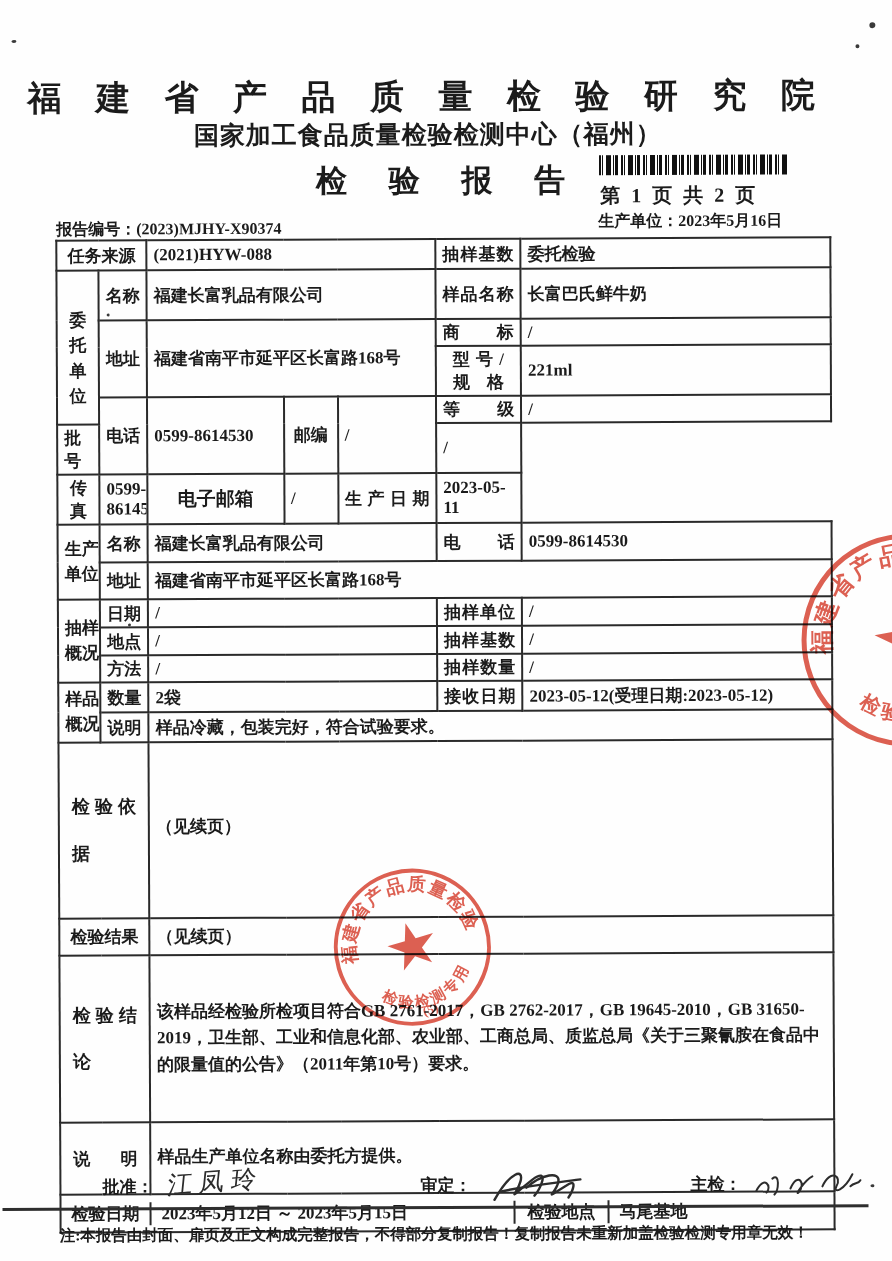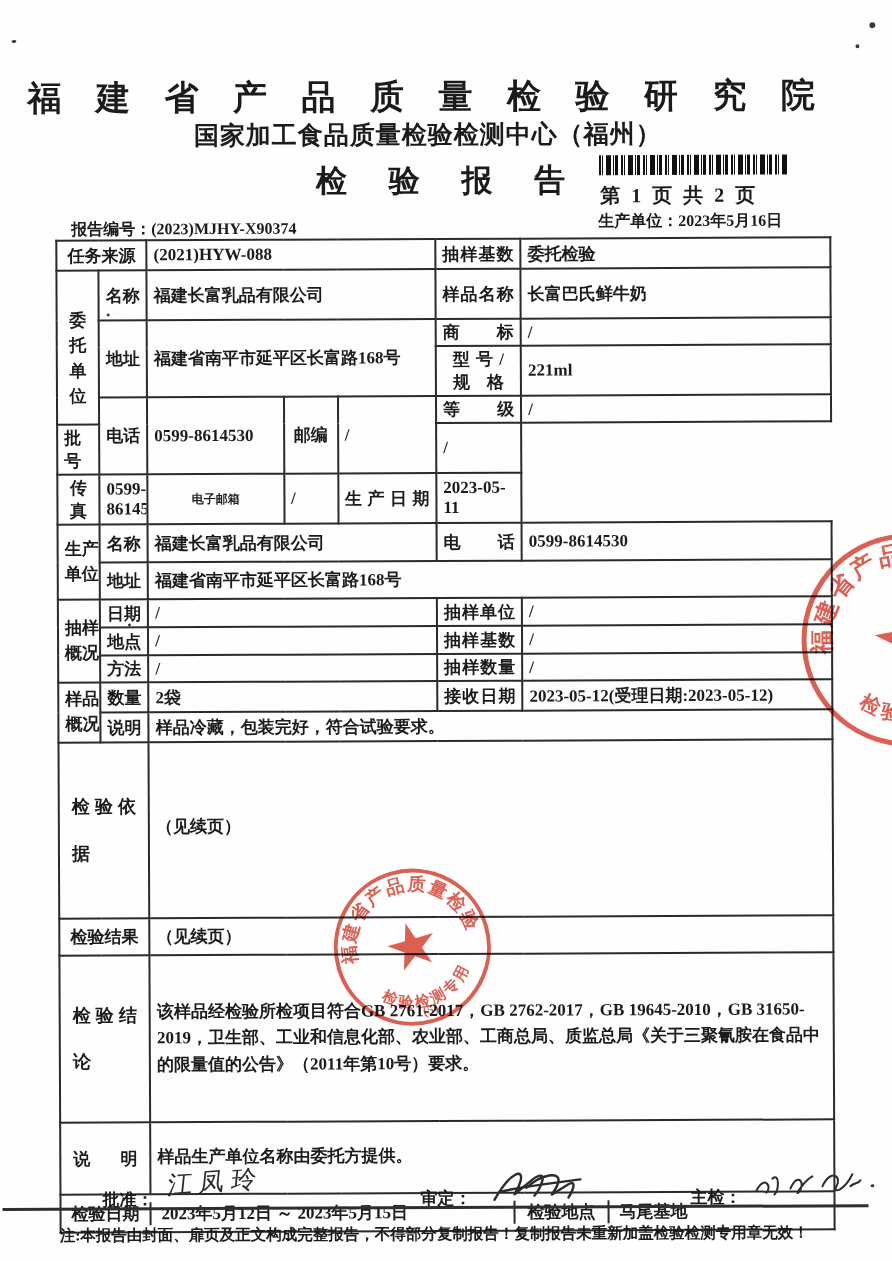--- a/index.html
+++ b/index.html
@@ -11,21 +11,21 @@
   .org-title{position:absolute;top:74px;left:0;width:860px;text-align:center;
      font-size:34px;font-weight:bold;letter-spacing:13px;}
   .sub-title{position:absolute;top:118px;left:0;width:860px;text-align:center;
      font-size:25px;font-weight:bold;letter-spacing:1px;}
   .report-title{position:absolute;top:160px;left:318px;font-size:31px;font-weight:bold;letter-spacing:17px;}
   .barcode{position:absolute;top:156px;left:601px;width:190px;height:20px;
      background:repeating-linear-gradient(90deg,#111 0 2px,#fff 2px 3px,#111 3px 4px,#fff 4px 7px,
        #111 7px 12px,#fff 12px 14px,#111 14px 15px,#fff 15px 16px,#111 16px 19px,#fff 19px 22px);}
   .page-info{position:absolute;top:183px;left:602px;font-size:20px;font-weight:bold;letter-spacing:3px;}
   .issue-date{position:absolute;top:212px;left:600px;font-size:16px;font-weight:bold;}
-  .report-no{position:absolute;top:218px;left:73px;font-size:16px;font-weight:bold;}
+  .report-no{position:absolute;top:218px;left:58px;font-size:16px;font-weight:bold;}
 
   
   table.main{position:absolute;top:238px;left:57px;width:776px;border-collapse:collapse;
      table-layout:fixed;font-size:17px;font-weight:600;}
   table.main td{border:2px solid #2a2a2a;padding:1px 6px;vertical-align:middle;overflow:hidden;}
   td.val{text-align:left;padding-left:9px;}
   td.lab{text-align:center;}
   td.sp{text-align:justify;text-align-last:justify;padding:1px 8px;}
   td.vgroup{text-align:center;padding:0;}
   .vtext{writing-mode:vertical-lr;text-orientation:upright;letter-spacing:1.5em;margin:auto;display:block;}
@@ -34,21 +34,21 @@
   .bottomrow{display:flex;height:100%;align-items:stretch;}
   .bottomrow>div{display:flex;align-items:center;}
   .seg-b{border-right:2px solid #2a2a2a;}
   .concl{line-height:1.55;padding:4px 10px;}
 
   
   .stamp{position:absolute;mix-blend-mode:multiply;opacity:.88;}
 
   
   .sig-row{position:absolute;top:1162px;left:0;width:892px;height:46px;font-size:17px;font-weight:bold;}
-  .sig-label{position:absolute;top:25px;}
+  .sig-label{position:absolute;top:12px;}
   .hand-name{position:absolute;top:2px;font-size:25px;font-weight:400;letter-spacing:7px;
      transform:rotate(-4deg) skewX(-10deg);color:#2b2b2b;}
   .sig-svg{position:absolute;top:0;}
   .rule{position:absolute;top:1206px;left:0;width:866px;height:3px;background:#2e2e2e;}
   .foot-note{position:absolute;top:1224px;left:57px;width:800px;font-size:15.5px;font-weight:bold;}
 
   .speck{position:absolute;background:#3a3a3a;border-radius:50%;}
 </style>
 </head>
 <body>
@@ -108,21 +108,21 @@
       <td class="sp">等级</td>
       <td class="val">/</td>
     </tr>
     <tr style="height:25px">
       <td class="sp">批号</td>
       <td class="val">/</td>
     </tr>
     <tr style="height:37px">
       <td class="lab">传真</td>
       <td class="val">0599-8614530</td>
-      <td class="lab" style="padding:1px 2px;font-size:12px;line-height:1.2">电子邮箱</td>
+      <td class="lab" style="padding:1px 2px;font-size:19px;line-height:1.2">电子邮箱</td>
       <td class="val">/</td>
       <td class="sp">生产日期</td>
       <td class="val">2023-05-11</td>
     </tr>
     <tr style="height:38px">
       <td rowspan="2" class="vgroup">
               <span class="v2x2">生产单位</span>
             </td>
       <td class="lab">名称</td>
       <td colspan="3" class="val">福建长富乳品有限公司</td>

